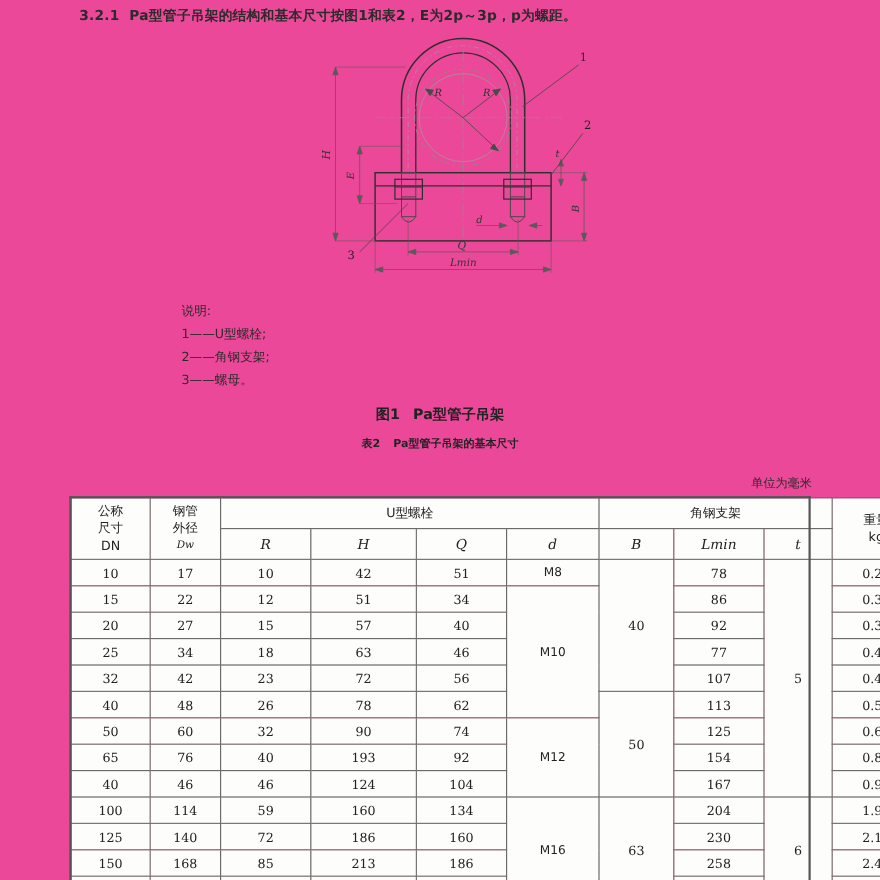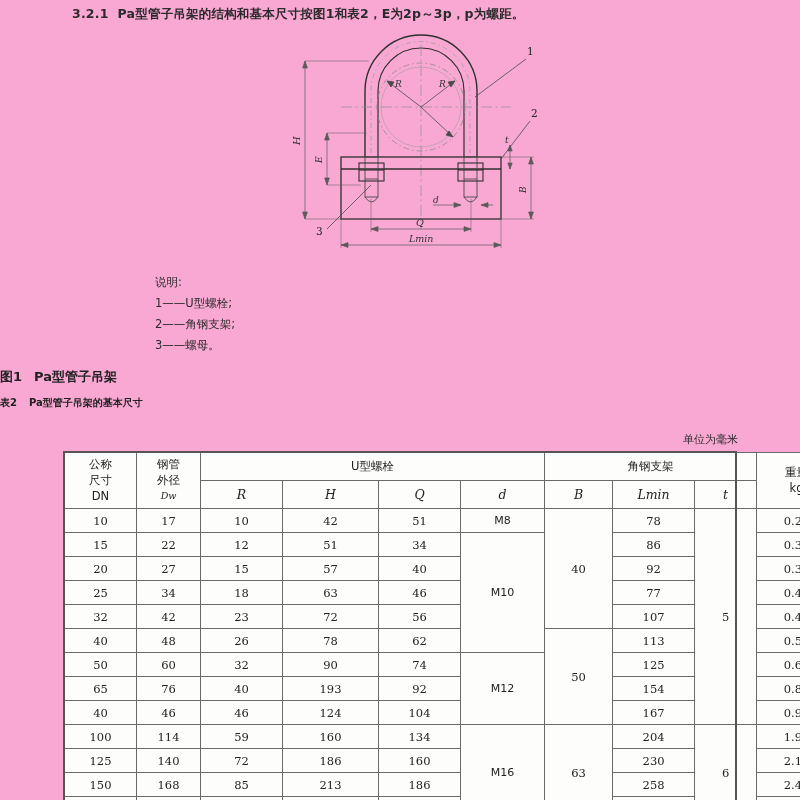--- a/index.html
+++ b/index.html
@@ -11,21 +11,21 @@
     width: 800px;
     height: 800px;
     overflow: hidden;
     font-family: "DejaVu Sans", "Liberation Sans", sans-serif;
     color: #1a1a1a;
     position: relative;
   }
   .page {
     position: absolute;
     inset: 0;
-    background: #f9a8d4;
+    background: #ec4899;
   }
 
   
   .clause {
     position: absolute;
     left: 72px;
     top: 6px;
     font-size: 12.5px;
     font-weight: bold;
     letter-spacing: 0.2px;
@@ -40,33 +40,33 @@
     left: 283px;
     top: 33px;
     width: 275px;
     height: 225px;
   }
   .figure svg { display: block; }
 
   
   .legend {
     position: absolute;
-    left: 155px;
+    left: 165px;
     top: 272px;
     font-size: 11.5px;
     color: #2b2b2b;
     line-height: 21px;
   }
   .legend div { white-space: nowrap; }
 
   
   .cap-fig, .cap-tab {
     position: absolute;
     width: 100%;
-    text-align: left;
+    text-align: center;
     font-weight: bold;
     color: #222;
     white-space: nowrap;
   }
   .cap-fig { top: 368px; font-size: 13px; }
   .cap-tab { top: 396px; font-size: 10px; }
   .cap-fig .gap, .cap-tab .gap { display:inline-block; width: 12px; }
 
   
   .units {

